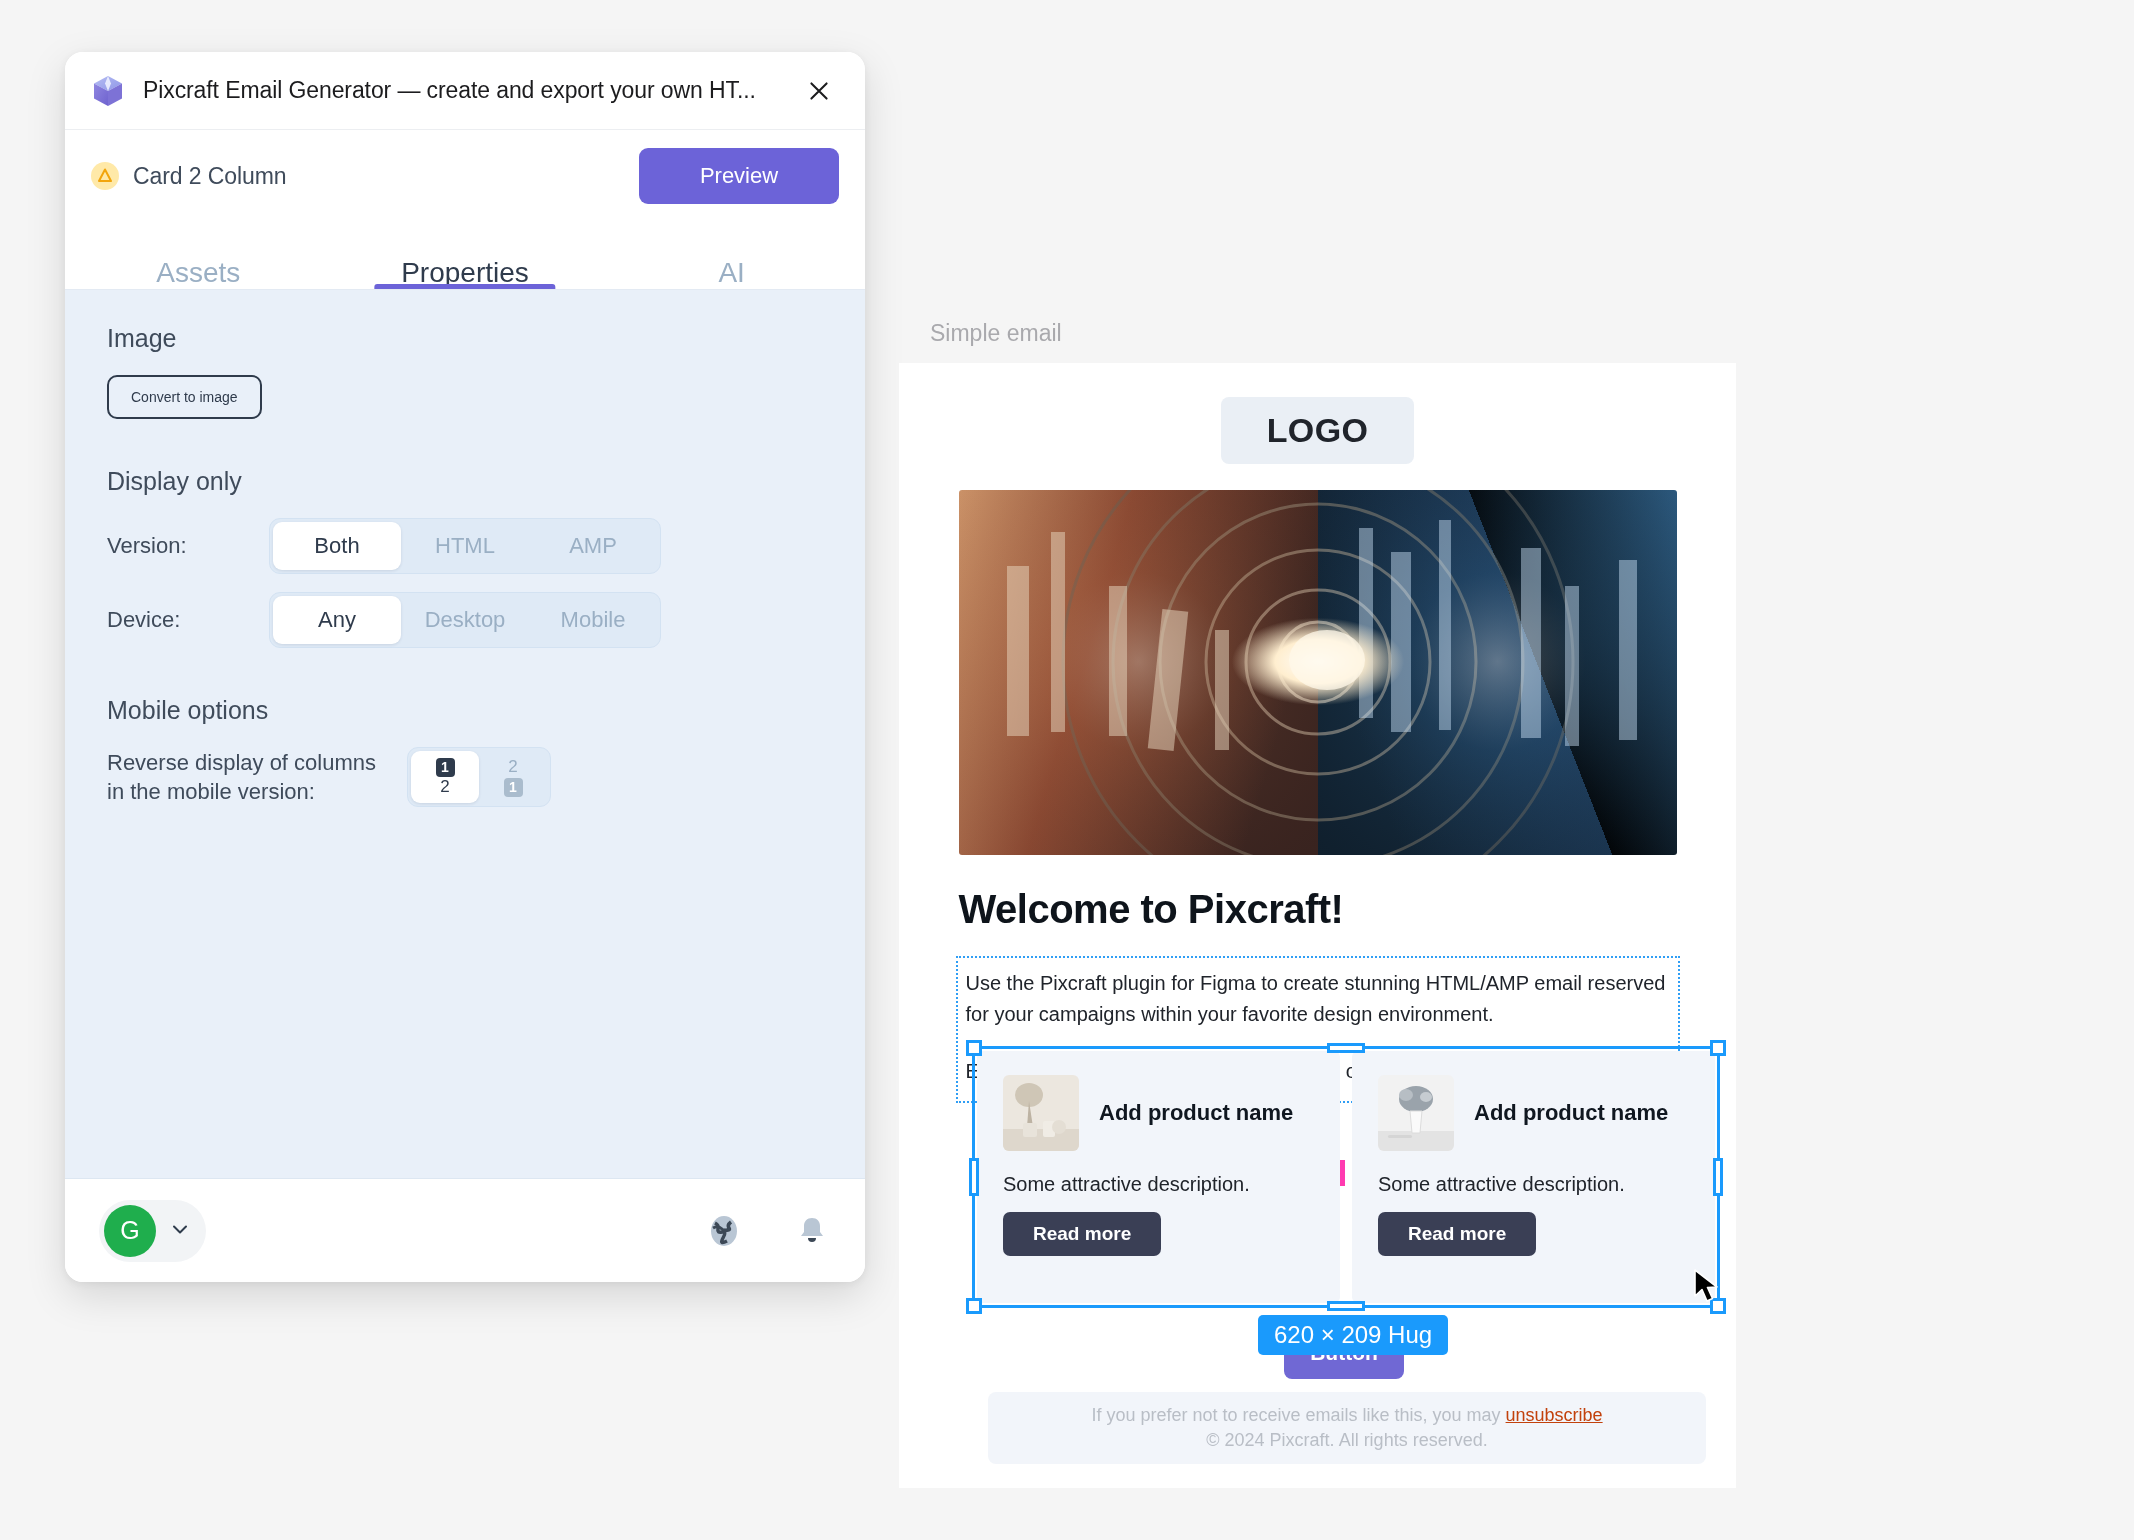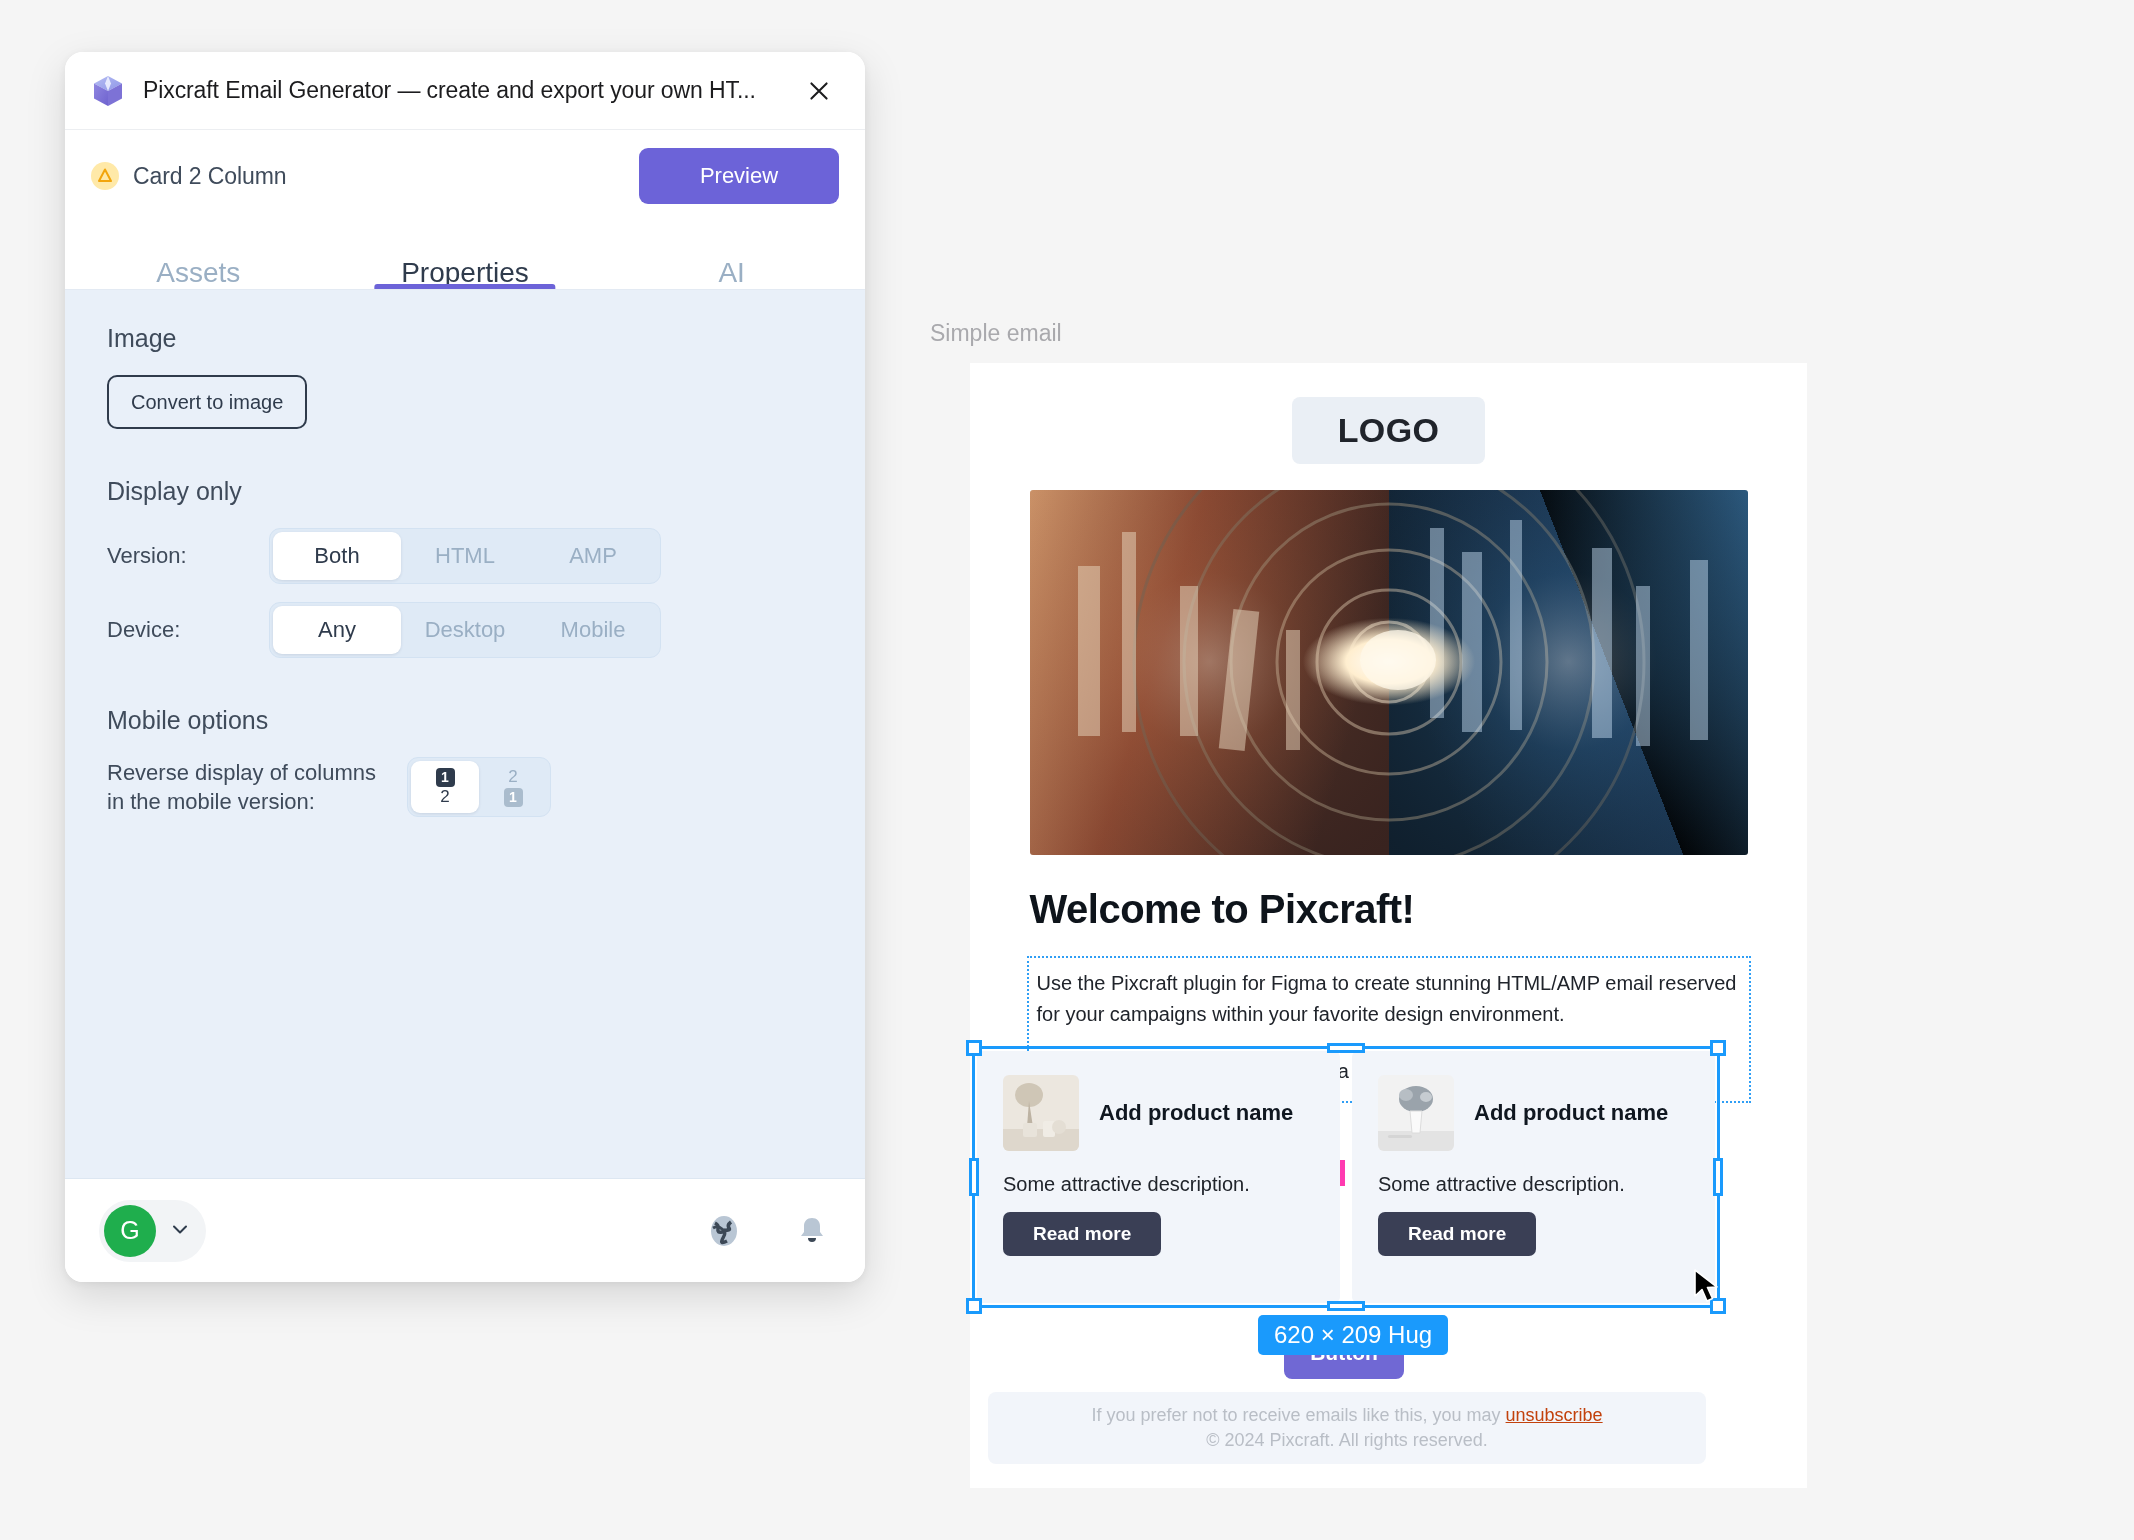--- a/index.html
+++ b/index.html
@@ -77,24 +77,24 @@
     flex: 1 1 auto;
     background: #e9f0f9;
     padding: 34px 42px 0 42px;
     overflow: hidden;
   }
   .sec-title { font-size: 25px; color: #3f4b5b; margin-bottom: 22px; }
   .sec-title.gap { margin-top: 48px; }
 
   .convert-btn {
     display: inline-flex; align-items: center; justify-content: center;
-    height: 54px; padding: 0 22px;
+    height: 44px; padding: 0 22px;
     border: 2px solid #2f3b4c; border-radius: 10px;
     background: transparent; color: #2f3b4c;
-    font-size: 20px; cursor: pointer;
+    font-size: 14px; cursor: pointer;
     font-family: "Liberation Sans", sans-serif;
   }
 
   .opt-row { display: flex; align-items: center; margin-top: 18px; }
   .opt-label { font-size: 22px; color: #3f4b5b; width: 162px; flex: 0 0 162px; }
   .opt-label.two-line { line-height: 1.32; width: 300px; flex: 0 0 300px; }
 
   .seg {
     display: inline-flex;
     background: #dfeaf6;
@@ -142,21 +142,21 @@
   .chev { margin-left: 12px; }
   .footer-icons { margin-left: auto; display: flex; align-items: center; gap: 50px; }
   .f-icon { width: 38px; height: 38px; cursor: pointer; display: block; }
 
   
   .canvas-label {
     position: absolute; left: 930px; top: 320px;
     font-size: 23px; color: #a9a9ad;
   }
   .email {
-    position: absolute; left: 970px; top: 363px;
+    position: absolute; left: 899px; top: 363px;
     width: 837px; height: 1125px;
     background: #ffffff;
   }
   .email-inner { padding: 34px 0 0 0; }
   .logo-wrap { display: flex; justify-content: center; margin-bottom: 26px; }
   .logo-badge {
     background: #eaeff5; border-radius: 8px;
     padding: 14px 46px;
     font-size: 34px; font-weight: bold; color: #20242b;
     letter-spacing: 0.4px;

